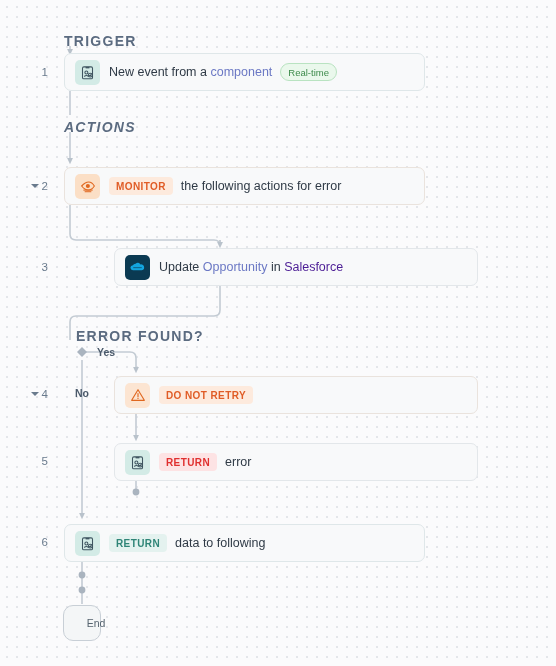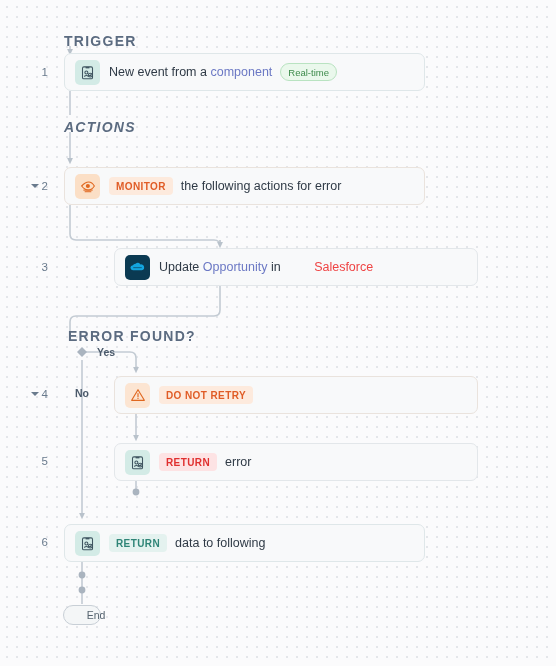--- a/index.html
+++ b/index.html
@@ -104,38 +104,38 @@
   }
 
   .card-text {
     font-size: 12.5px;
     color: #2f3a46;
     margin-left: 8px;
     white-space: nowrap;
   }
   .card-text.nolead { margin-left: 0; }
   .lnk { color: #6b78c4; }
-  .lnk2 { color: #ef4444; margin-left: 30px; }
+  .lnk2 { color: #4c1d95; }
 
   
   .branch-label {
     position: absolute;
     font-size: 10.5px;
     font-weight: bold;
     color: #4b5a6b;
     white-space: nowrap;
   }
 
   
   .end-pill {
     position: absolute;
     display: flex;
     align-items: center;
     justify-content: center;
-    width: 38px; height: 20px;
+    width: 38px; height: 36px;
     border: 1px solid #c8cfd6;
     border-radius: 10px;
     background: #f4f6f7;
     font-size: 10.5px;
     color: #55636f;
     padding-left: 28px;
   }
 </style>
 </head>
 <body>
@@ -177,21 +177,21 @@
       <path d="M82,347 L87,352 L82,357 L77,352 z" fill="#aab4bf"></path>
     </g>
 
     <circle cx="136" cy="492" r="3.4" fill="#aab4bf"></circle>
     <circle cx="82" cy="575" r="3.4" fill="#aab4bf"></circle>
     <circle cx="82" cy="590" r="3.4" fill="#aab4bf"></circle>
   </svg>
 
   <div class="section-label" style="left:64px; top:33px;">TRIGGER</div>
   <div class="section-label" style="left:64px; top:119px;font-style:italic;">ACTIONS</div>
-  <div class="section-label" style="left:68px; top:328px;">ERROR FOUND?</div>
+  <div class="section-label" style="left:76px; top:328px;">ERROR FOUND?</div>
 
   <div class="branch-label" style="left:97px; top:346px;text-align:center;">Yes</div>
   <div class="branch-label" style="left:75px; top:387px;">No</div>
 
   <div class="row-num" style="left:14px; top:66px;"><span>1</span></div>
 
   <div class="row-num" style="left:14px; top:180px;"><span class="tri"></span><span>2</span></div>
 
   <div class="row-num" style="left:14px; top:261px;"><span>3</span></div>
 

